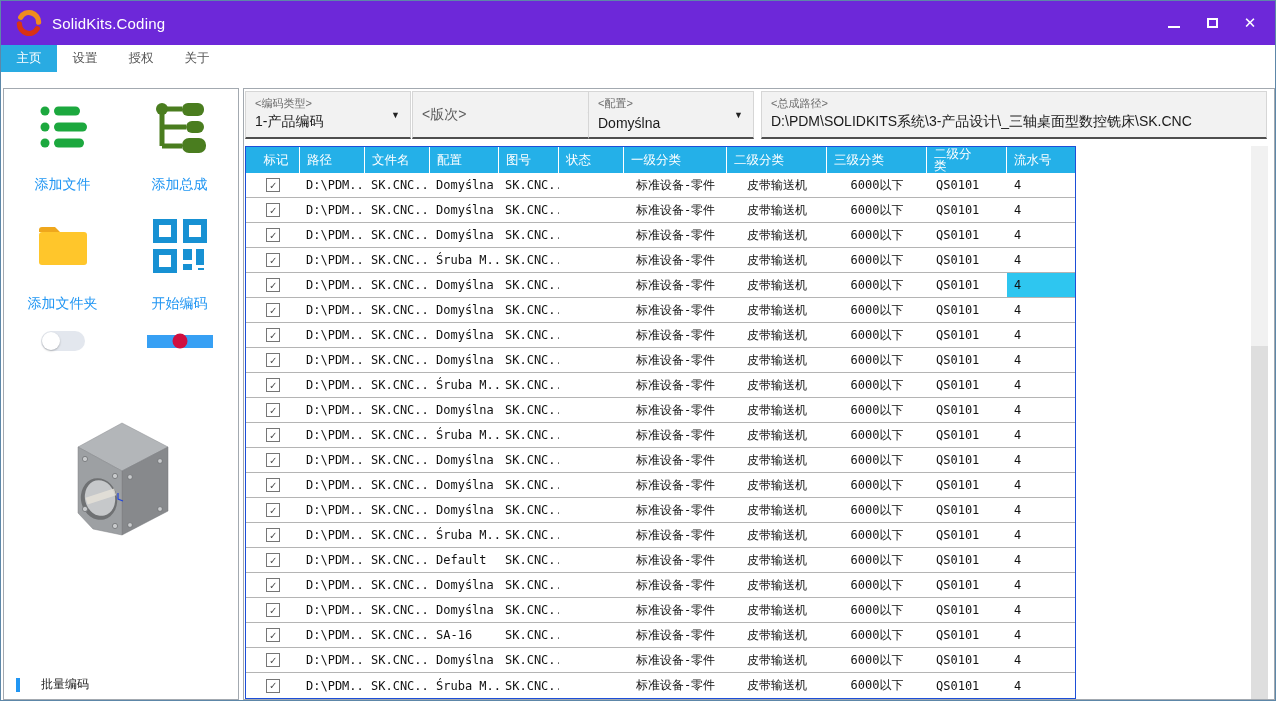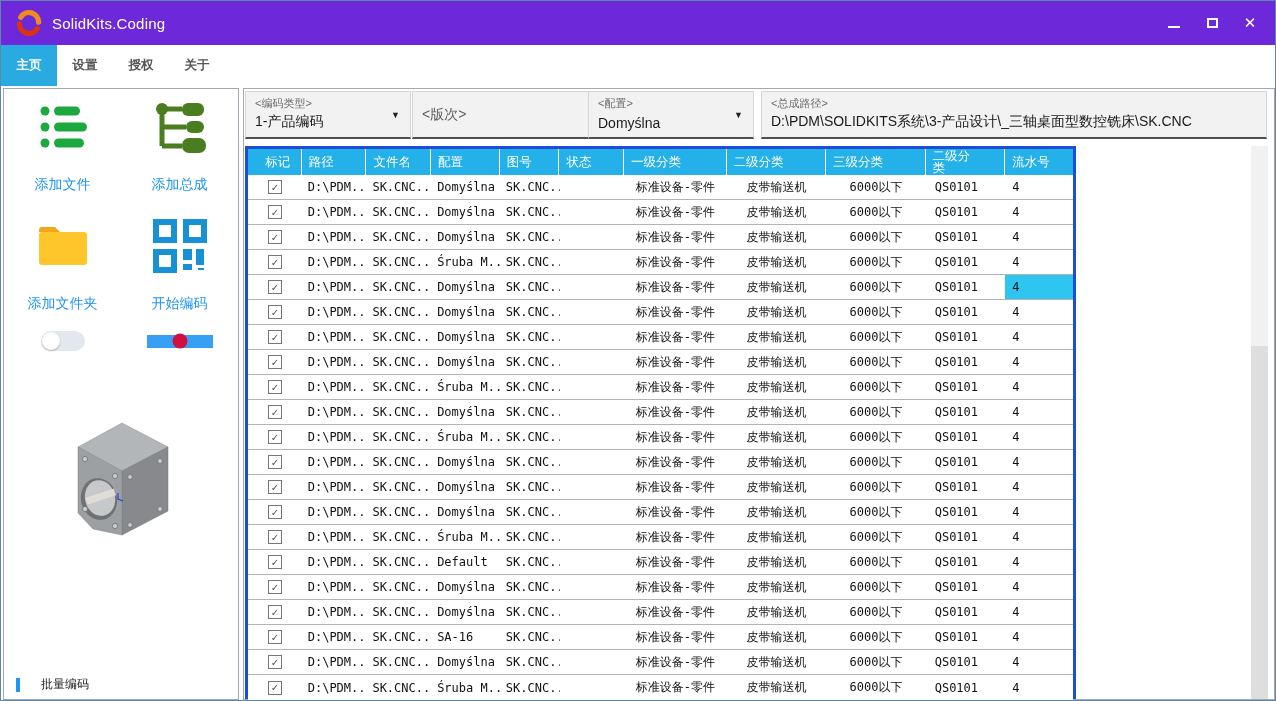--- a/index.html
+++ b/index.html
@@ -12,21 +12,21 @@
   .logo { margin-left:14px; width:28px; height:28px; }
   .title { color:#fff; font-size:15px; margin-left:9px; letter-spacing:.2px; }
   .win-controls { position:absolute; right:14px; top:0; height:44px; display:flex; align-items:center; gap:16px; }
   .wbtn { width:22px; height:22px; display:flex; align-items:center; justify-content:center; cursor:pointer; }
   .btn-min i { display:block; width:12px; height:2px; background:#fff; margin-top:8px; }
   .btn-max i { display:block; width:11px; height:10px; border:2px solid #fff; }
   .btn-close::before { content:'✕'; color:#fff; font-size:15px; font-weight:bold; }
 
   
   .tabbar { position:absolute; left:0; top:44px; width:100%; height:41px; background:#fff; display:flex; }
-  .tab { width:56px; height:41px; display:flex; align-items:center; justify-content:center; font-size:12.5px; color:#555; cursor:pointer;font-weight:bold; }
+  .tab { width:56px; height:27px; display:flex; align-items:center; justify-content:center; font-size:12.5px; color:#555; cursor:pointer; }
   .tab.active { background:#29ABE2; color:#fff; }
 
   
   .content { position:absolute; left:0; top:85px; width:1276px; height:616px; }
   .sidebar { position:absolute; left:2px; top:2px; width:236px; height:612px; border:1px solid #a3a9b0; background:#fff; }
   .mainpanel { position:absolute; left:242px; top:2px; width:1032px; height:612px; border:1px solid #a3a9b0; background:#fff; }
 
   
   .tools { display:grid; grid-template-columns:1fr 1fr; row-gap:24px; padding-top:10px; }
   .tool { display:flex; flex-direction:column; align-items:center; cursor:pointer; }
@@ -46,21 +46,21 @@
   .f1 { left:1px;   width:166px; }
   .f2 { left:168px; width:194px; }
   .f3 { left:344px; width:166px; }
   .f4 { left:517px; width:506px; cursor:default; }
   .flabel { position:absolute; left:9px; top:4px; font-size:11px; color:#6b6b6b; }
   .fvalue { position:absolute; left:9px; bottom:6px; font-size:14px; color:#1a1a1a; white-space:nowrap; }
   .fwatermark { position:absolute; left:9px; top:0; height:46px; display:flex; align-items:center; font-size:14px; color:#5c5c5c; }
   .arrow { position:absolute; right:10px; top:50%; transform:translateY(-50%); font-size:9px; color:#222; }
 
   
-  .grid { position:absolute; left:1px; top:57px; width:831px; height:553px; border:3px solid #1d4ed8; background:#fff; }
+  .grid { position:absolute; left:1px; top:57px; width:831px; height:553px; border:1px solid #1d4ed8; background:#fff; }
   .g-header { display:flex; height:26px; background:#24B0E8; }
   .hcell { color:#fff; font-size:12.5px; display:flex; align-items:center; padding-left:7px;
            border-right:1px solid #fff; overflow:hidden; white-space:nowrap; cursor:pointer; }
   .hcell:last-child { border-right:none; }
   .hcell.c9 { white-space:normal; line-height:12px; padding-right:34px; }
   .trow { display:flex; height:25px; border-bottom:1px solid #b4b4b4; background:#fff; cursor:default; }
   .trow:last-child { border-bottom:none; }
   .cell { display:flex; align-items:center; overflow:hidden; white-space:nowrap;
           font-family:"DejaVu Sans Mono","DejaVu Sans",monospace,sans-serif; font-size:12px; color:#111; }
   .c0 { width:54px; justify-content:center; }

